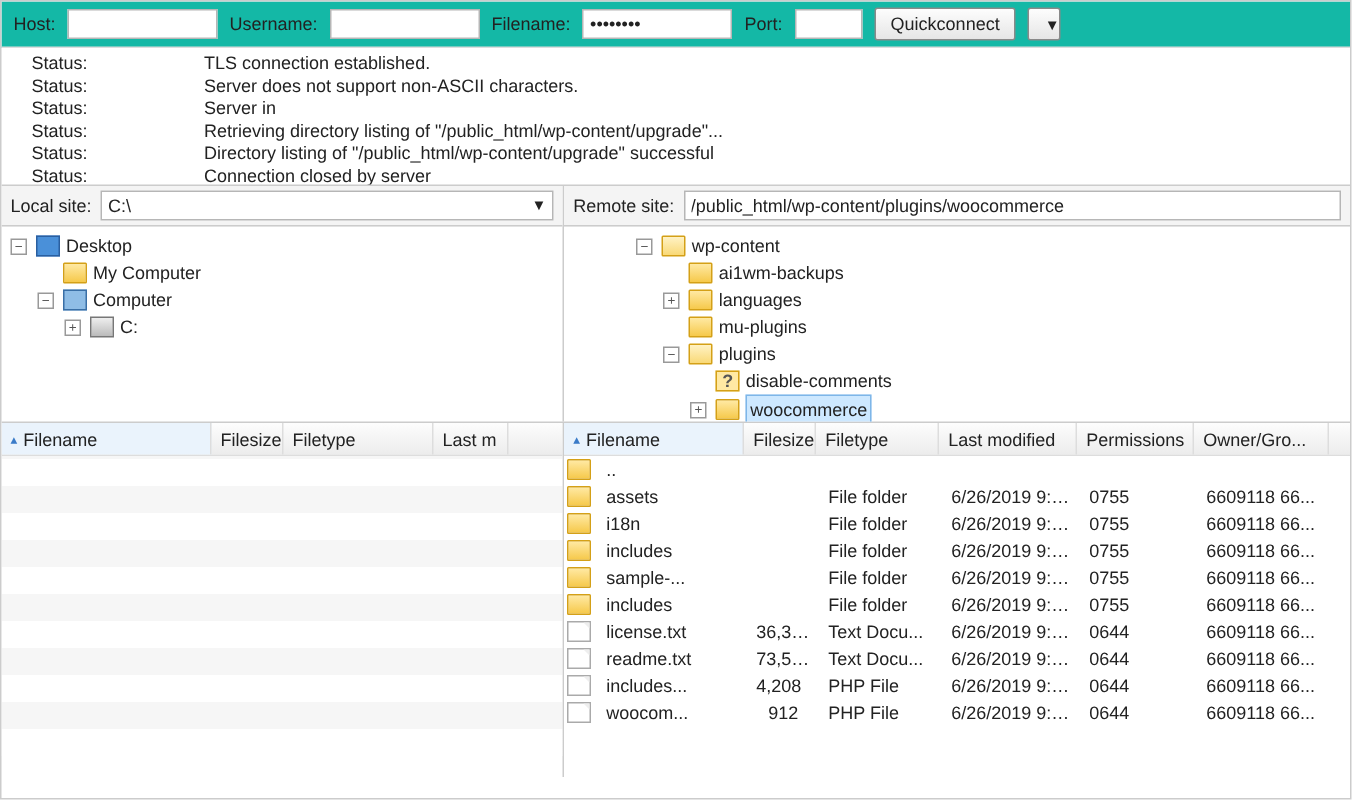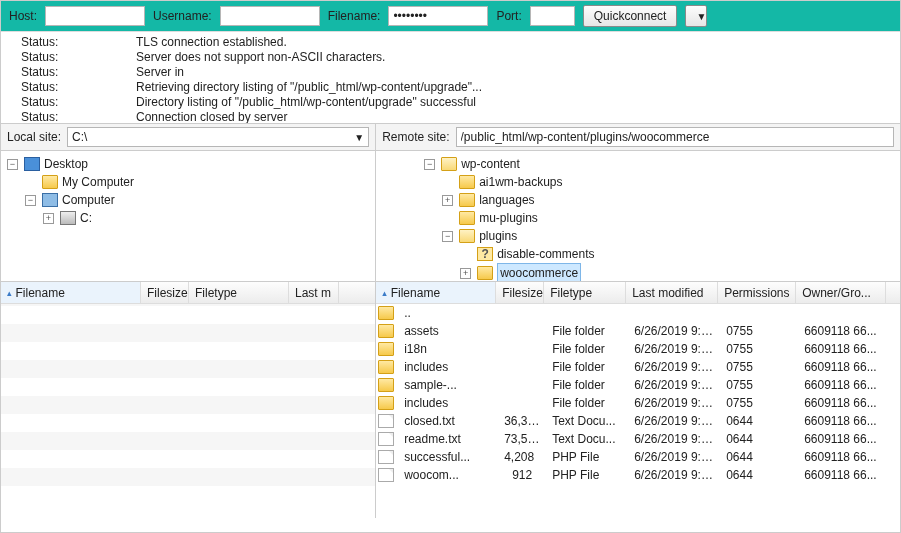--- a/index.html
+++ b/index.html
@@ -289,39 +289,39 @@
           <span class="ico folder"></span>
           <span class="cell" style="width:100px">includes</span>
           <span class="cell" style="width:48px;text-align:right"></span>
           <span class="cell" style="width:82px">File folder</span>
           <span class="cell" style="width:92px">6/26/2019 9:34:...</span>
           <span class="cell" style="width:78px">0755</span>
           <span class="cell" style="width:90px">6609118 66...</span>
         </div>
         <div class="rowitem">
           <span class="ico file"></span>
-          <span class="cell" style="width:100px">closed.txt</span>
+          <span class="cell" style="width:100px">license.txt</span>
           <span class="cell" style="width:48px;text-align:right">36,318</span>
           <span class="cell" style="width:82px">Text Docu...</span>
           <span class="cell" style="width:92px">6/26/2019 9:34:...</span>
           <span class="cell" style="width:78px">0644</span>
           <span class="cell" style="width:90px">6609118 66...</span>
         </div>
         <div class="rowitem">
           <span class="ico file"></span>
           <span class="cell" style="width:100px">readme.txt</span>
           <span class="cell" style="width:48px;text-align:right">73,503</span>
           <span class="cell" style="width:82px">Text Docu...</span>
           <span class="cell" style="width:92px">6/26/2019 9:34:...</span>
           <span class="cell" style="width:78px">0644</span>
           <span class="cell" style="width:90px">6609118 66...</span>
         </div>
         <div class="rowitem">
           <span class="ico file"></span>
-          <span class="cell" style="width:100px">successful...</span>
+          <span class="cell" style="width:100px">includes...</span>
           <span class="cell" style="width:48px;">4,208</span>
           <span class="cell" style="width:82px">PHP File</span>
           <span class="cell" style="width:92px">6/26/2019 9:34:...</span>
           <span class="cell" style="width:78px">0644</span>
           <span class="cell" style="width:90px">6609118 66...</span>
         </div>
         <div class="rowitem">
           <span class="ico file"></span>
           <span class="cell" style="width:100px">woocom...</span>
           <span class="cell" style="width:48px;text-align:center">912</span>

